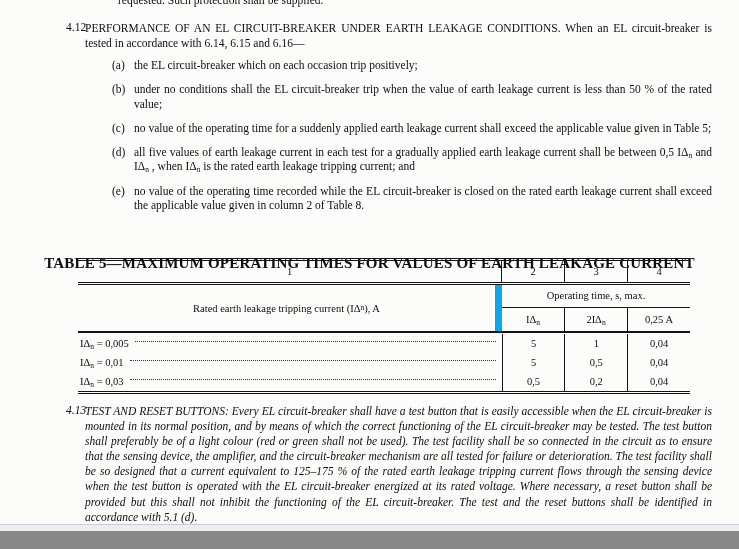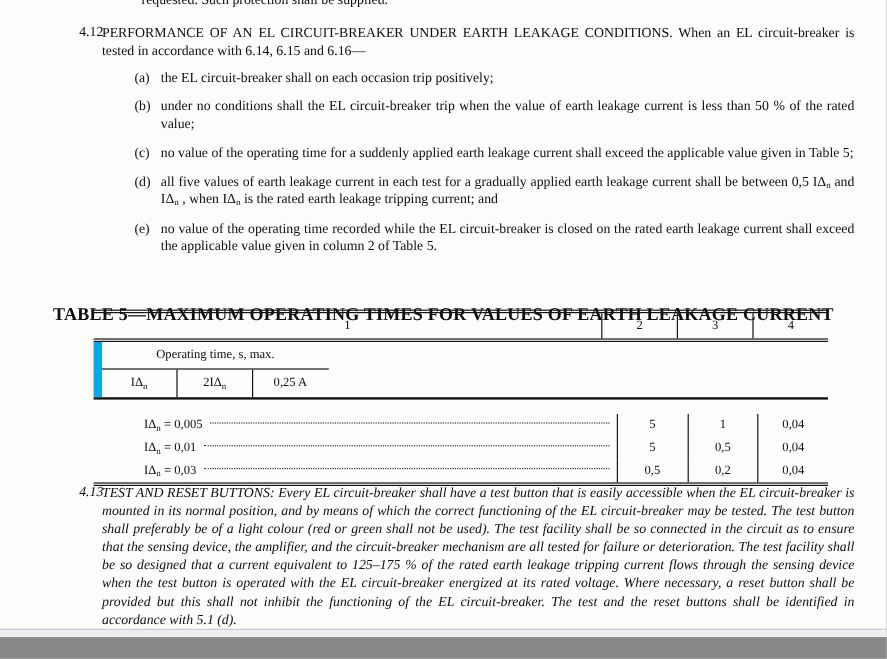--- a/index.html
+++ b/index.html
@@ -56,21 +56,21 @@
     text-align:center;
   }
   .t5-right { width:189px; border-left:7px solid #0ea5e9; }
   .t5-op {
     height:22px; line-height:22px; text-align:center;
     border-bottom:1px solid #141414;
   }
   .t5-subrow { display:flex; height:23px; }
   .t5-subrow .sc { width:62px; text-align:center; line-height:23px; }
   .sc-2, .sc-3 { border-left:1px solid #141414; }
-  .t5-body { padding-top:12px;margin-left:40px; }
+  .t5-body { padding-top:1px; }
   .t5-brow { display:flex; height:19px; }
   .t5-bc1 { width:423px; display:flex; align-items:center; padding-left:2px; }
   .b-label { white-space:nowrap; }
   .leader { flex:1; border-bottom:1.5px dotted #333; margin:0 6px 4px 6px; }
   .t5-bval {
     width:62px; border-left:1px solid #141414;
     text-align:center; line-height:19px;
   }
   .bottom-strip {
     position:absolute; bottom:0; left:0; width:739px; height:6px;
@@ -85,50 +85,51 @@
   <div class="clipped-top">requested. Such protection shall be supplied.</div>
 
   <div class="section sec-412">
     <span class="sec-num">4.12</span>
     <div class="sec-body">PERFORMANCE OF AN EL CIRCUIT-BREAKER UNDER EARTH LEAKAGE CONDITIONS. When an EL circuit-breaker is tested in accordance with 6.14, 6.15 and 6.16—</div>
   </div>
 
   <div class="items">
     <div class="item">
       <span class="item-label">(a)</span>
-      <span class="item-text">the EL circuit-breaker shall on each occasion trip positively;</span>
+      <span class="item-text">the EL circuit-breaker which on each occasion trip positively;</span>
     </div>
     <div class="item">
       <span class="item-label">(b)</span>
       <span class="item-text">under no conditions shall the EL circuit-breaker trip when the value of earth leakage current is less than 50 % of the rated value;</span>
     </div>
     <div class="item">
       <span class="item-label">(c)</span>
       <span class="item-text">no value of the operating time for a suddenly applied earth leakage current shall exceed the applicable value given in Table 5;</span>
     </div>
     <div class="item">
       <span class="item-label">(d)</span>
       <span class="item-text">all five values of earth leakage current in each test for a gradually applied earth leakage current shall be between 0,5 IΔ<sub>n</sub> and IΔ<sub>n</sub> , when IΔ<sub>n</sub> is the rated earth leakage tripping current; and</span>
     </div>
     <div class="item">
       <span class="item-label">(e)</span>
-      <span class="item-text">no value of the operating time recorded while the EL circuit-breaker is closed on the rated earth leakage current shall exceed the applicable value given in column 2 of Table 5.</span>
+      <span class="item-text">no value of the operating time recorded while the EL circuit-breaker is closed on the rated earth leakage current shall exceed the applicable value given in column 2 of Table 8.</span>
     </div>
   </div>
 
   <div class="t5-title">TABLE 5—MAXIMUM OPERATING TIMES FOR VALUES OF EARTH LEAKAGE CURRENT</div>
 
   <div class="t5">
     <div class="t5-rowA">
       <div class="cn cn-1">1</div>
       <div class="cn cn-2">2</div>
       <div class="cn cn-3">3</div>
       <div class="cn cn-4">4</div>
     </div>
     <div class="t5-head">
+      <div class="t5-c1head">Rated earth leakage tripping current (IΔ<sub>n</sub>), A</div>
       <div class="t5-right">
         <div class="t5-op">Operating time, s, max.</div>
         <div class="t5-subrow">
           <div class="sc sc-1">IΔ<sub>n</sub></div>
           <div class="sc sc-2">2IΔ<sub>n</sub></div>
           <div class="sc sc-3">0,25 A</div>
         </div>
       </div>
     </div>
     <div class="t5-body">

